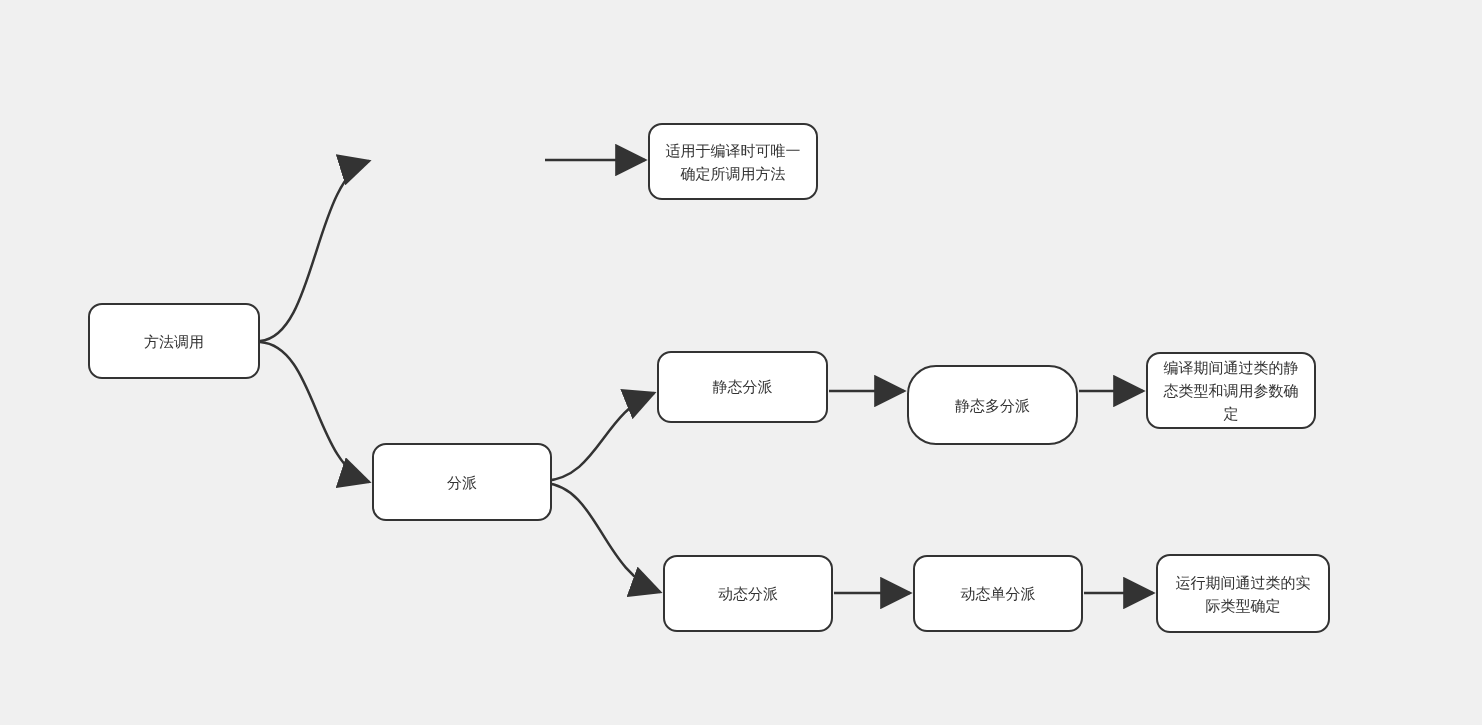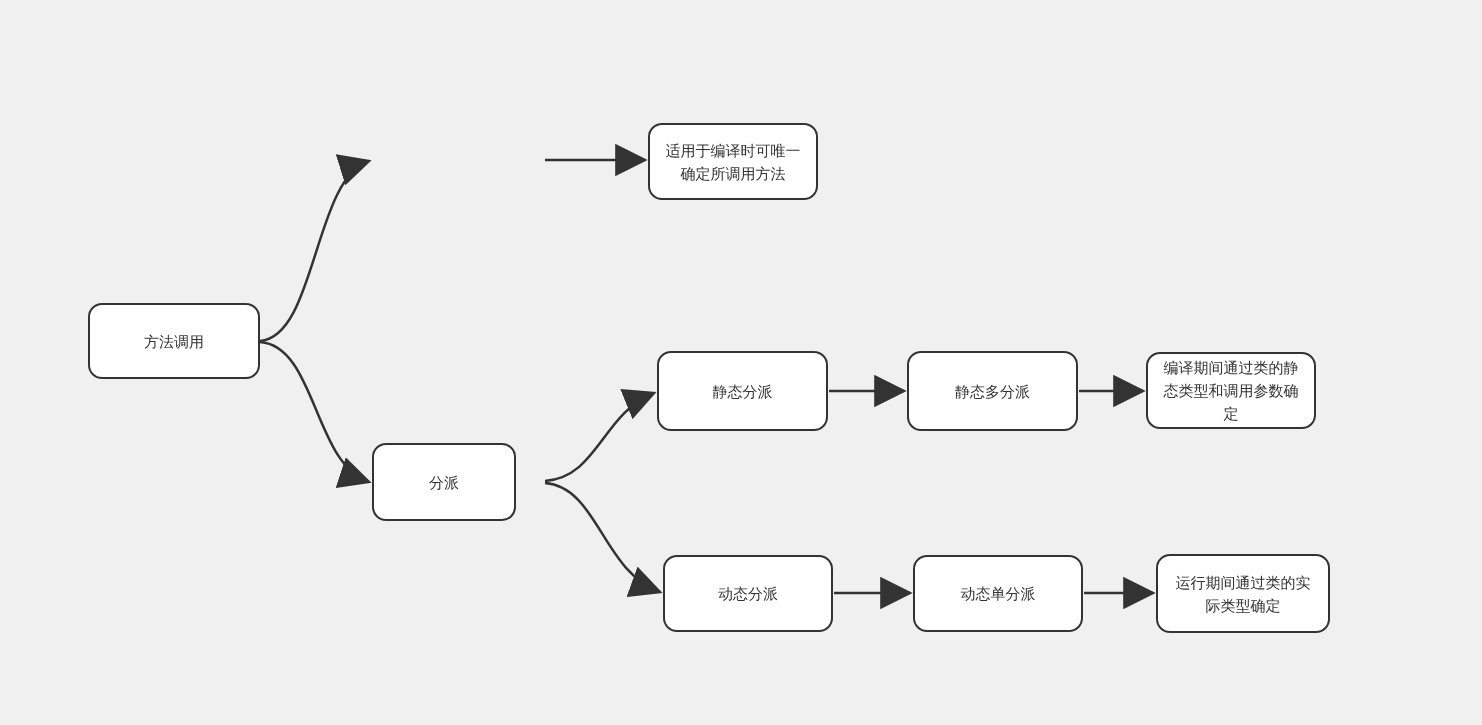--- a/index.html
+++ b/index.html
@@ -37,23 +37,23 @@
     font-size: 15px;
     line-height: 23px;
     white-space: pre-line;
     padding: 0 15px;
     cursor: default;
   }
   
   .n-root            { left:  88px; top: 303px; width: 172px; height: 76px; text-align: right; }
   .n-resolve         { left: 372px; top: 120px; width: 172px; height: 78px; }
   .n-resolve-desc    { left: 648px; top: 123px; width: 170px; height: 77px; }
-  .n-dispatch        { left: 372px; top: 443px; width: 144px; height: 78px; }
-  .n-static          { left: 657px; top: 351px; width: 171px; height: 80px; }
-  .n-static-multi    { left: 907px; top: 351px; width: 171px; height: 80px; }
+  .n-dispatch        { left: 372px; top: 443px; width: 180px; height: 78px; }
+  .n-static          { left: 657px; top: 351px; width: 171px; height: 72px; font-family: Liberation Serif, serif; }
+  .n-static-multi    { left: 907px; top: 365px; width: 171px; height: 80px; border-radius: 29px; }
   .n-static-desc     { left:1146px; top: 352px; width: 170px; height: 77px; }
   .n-dynamic         { left: 663px; top: 555px; width: 170px; height: 77px; }
   .n-dynamic-single  { left: 913px; top: 555px; width: 170px; height: 77px; }
   .n-dynamic-desc    { left:1156px; top: 554px; width: 174px; height: 79px; }
 </style>
 </head>
 <body>
 
 <div class="canvas">
 

